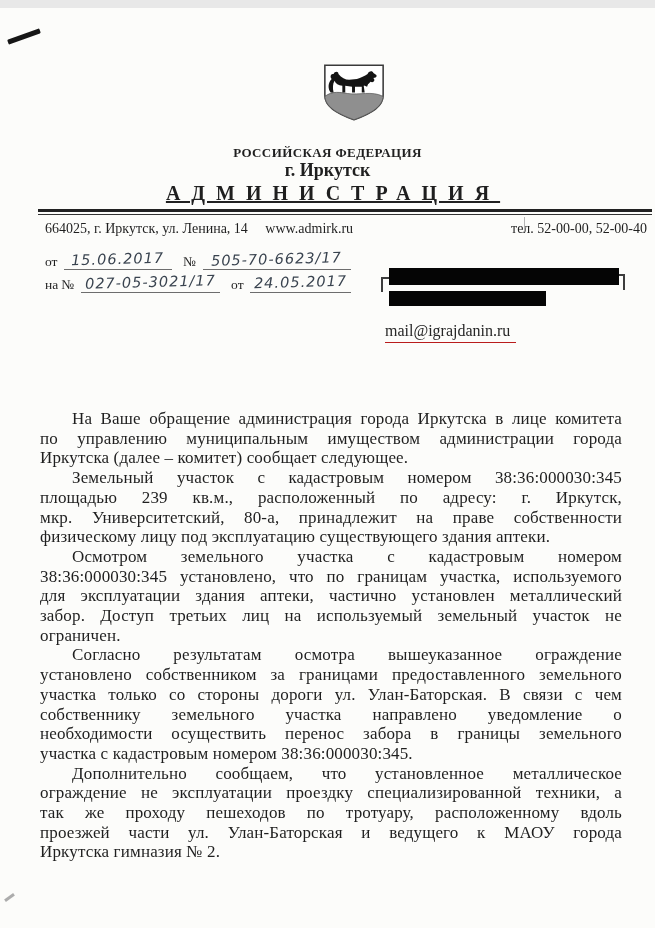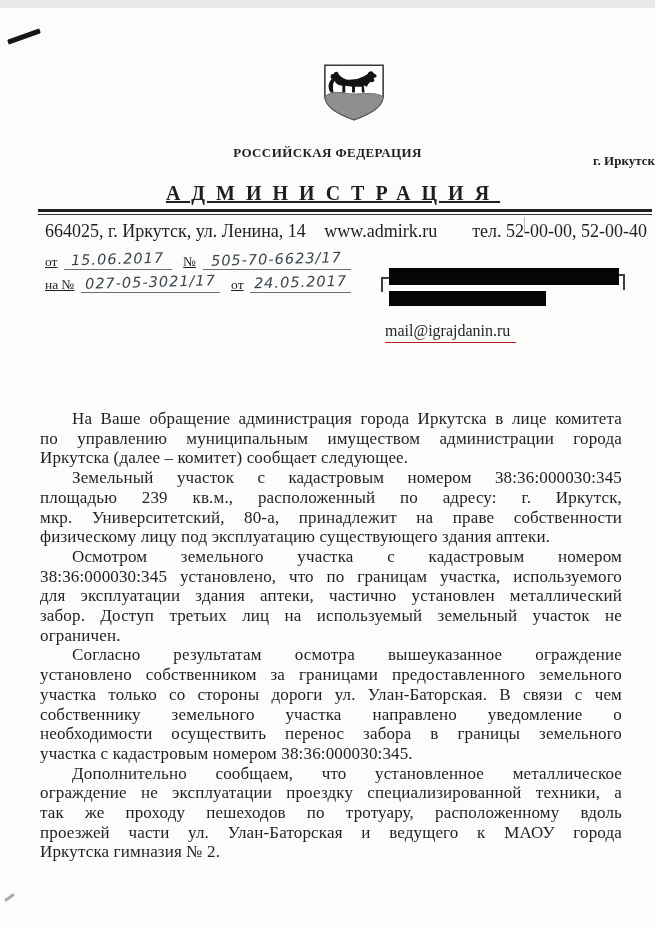--- a/index.html
+++ b/index.html
@@ -9,33 +9,33 @@
     font-family:"Liberation Serif",serif;color:#1f1f1f;
   }
   
   .fold-mark{position:absolute;left:7px;top:26px;width:34px;height:5px;background:#161616;transform:rotate(-20deg);border-radius:1px;}
   .bottom-mark{position:absolute;left:4px;top:888px;width:11px;height:3px;background:#8a8a8a;transform:rotate(-35deg);opacity:.7;}
   .tick{position:absolute;left:524px;top:209px;width:1px;height:16px;background:#b5b5b5;}
 
   
   .emblem{position:absolute;left:320px;top:54px;width:68px;height:61px;}
   .country{position:absolute;left:0;top:137px;width:100%;text-align:center;font-weight:bold;font-size:13px;letter-spacing:.4px;}
-  .city{position:absolute;left:0;top:145px;width:100%;text-align:right;font-weight:bold;font-size:13px;}
+  .city{position:absolute;left:0;top:152px;width:100%;text-align:center;font-weight:bold;font-size:18px;}
   .org{position:absolute;left:0;top:174px;width:100%;text-align:center;font-weight:bold;font-size:20px;letter-spacing:.55em;text-indent:.55em;text-decoration:underline;}
   .rule{position:absolute;left:38px;right:3px;top:201px;height:2px;border-top:3px solid #222;border-bottom:1px solid #333;}
-  .addr-row{position:absolute;left:45px;right:8px;top:213px;display:flex;justify-content:space-between;font-size:18px;}
+  .addr-row{position:absolute;left:45px;right:8px;top:213px;display:flex;justify-content:space-between;font-size:14px;}
   .addr-left .ws{margin-left:14px;}
 
   
   .ref-row{position:absolute;left:45px;font-size:13.5px;white-space:nowrap;}
   .ref-row1{top:243px;}
   .ref-row2{top:266px;}
   .hw-slot{display:inline-block;border-bottom:1px solid #6d6d6d;text-align:center;vertical-align:bottom;padding:0 4px 1px 4px;}
   .hw{font-family:"DejaVu Sans",sans-serif;font-style:italic;font-size:14.5px;letter-spacing:1px;color:#39434f;display:inline-block;transform:rotate(-1.5deg);}
-  .ref-label{margin-right:3px;text-decoration:underline;}
+  .ref-label{margin-right:3px;}
   .ref-label.mid{margin-left:8px;}
 
   
   .corner{position:absolute;}
   .corner-left{left:381px;top:269px;width:13px;height:13px;border-left:2px solid #3d3d3d;border-top:2px solid #3d3d3d;}
   .corner-right{left:607px;top:266px;width:16px;height:14px;border-right:2px solid #3d3d3d;border-top:2px solid #3d3d3d;}
   .redact{position:absolute;background:#050505;}
   .redact-1{left:389px;top:260px;width:230px;height:17px;}
   .redact-2{left:389px;top:283px;width:157px;height:15px;}
   .email{position:absolute;left:385px;top:314px;font-size:16px;color:#262626;border-bottom:1px solid #b91c1c;padding:0 6px 2px 0;}

